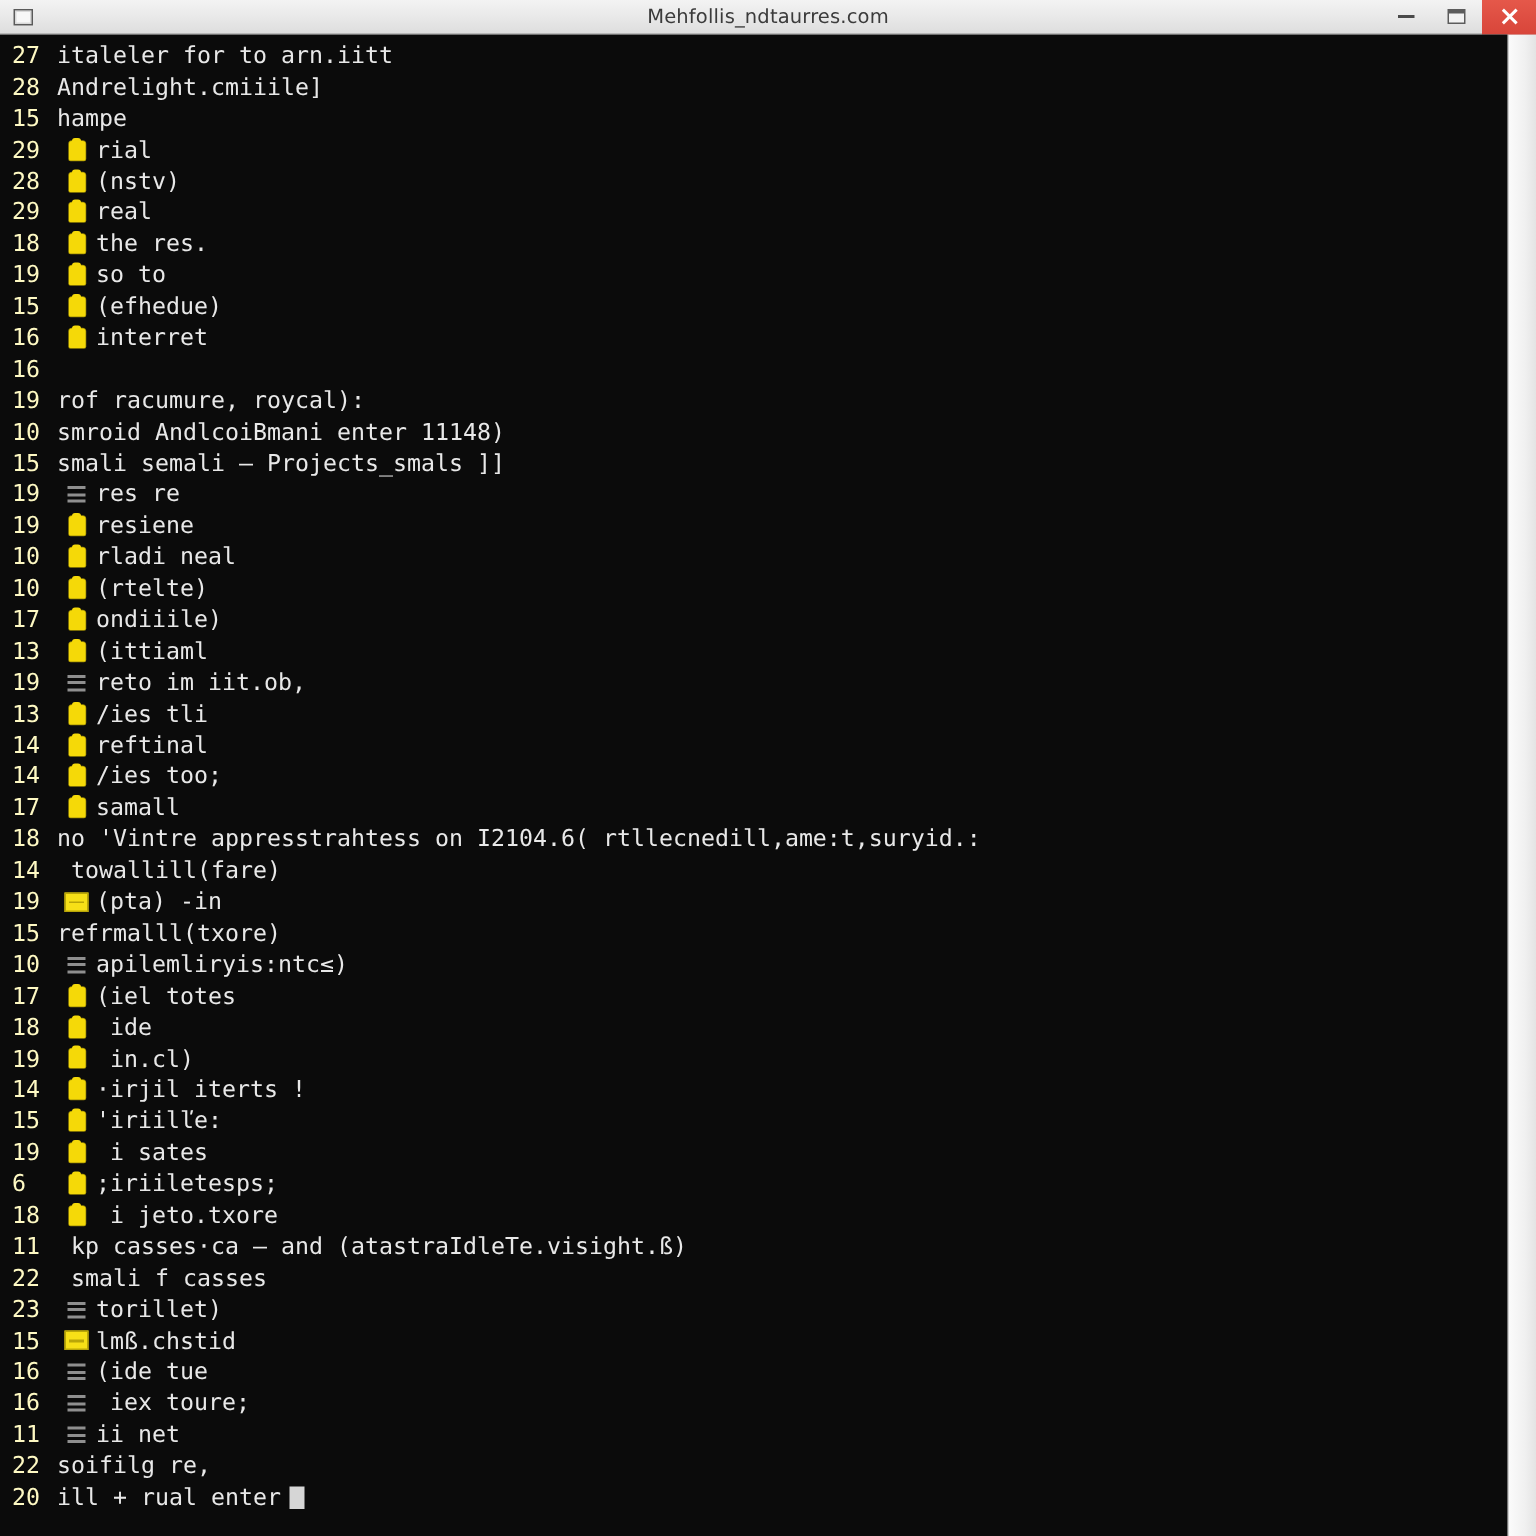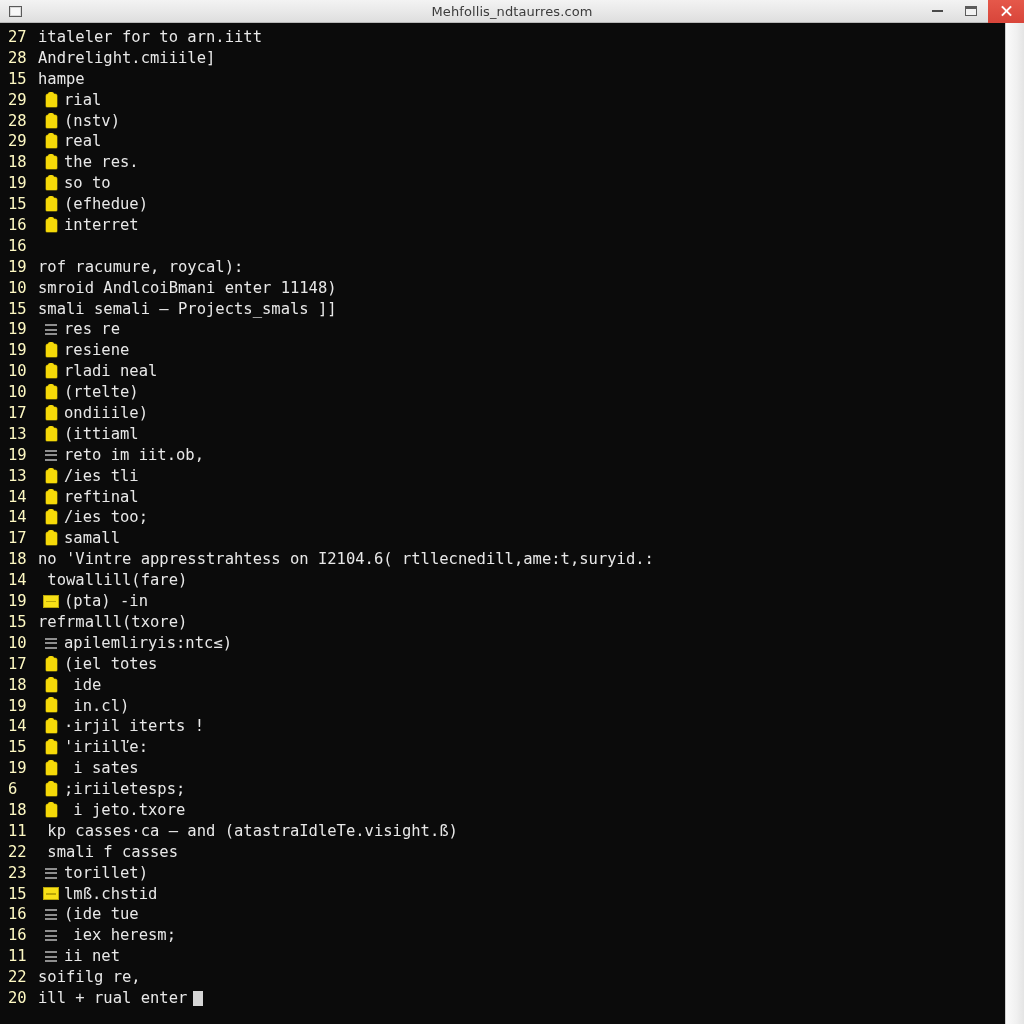--- a/index.html
+++ b/index.html
@@ -286,21 +286,21 @@
         <div class="line"><span class="lineno">14</span><span class="icon-cell"><span class="ico-folder"></span></span><span class="txt">·irjil iterts !</span></div>
         <div class="line"><span class="lineno">15</span><span class="icon-cell"><span class="ico-folder"></span></span><span class="txt">'iriilľe:</span></div>
         <div class="line"><span class="lineno">19</span><span class="icon-cell"><span class="ico-folder"></span></span><span class="txt"> i sates</span></div>
         <div class="line"><span class="lineno">6</span><span class="icon-cell"><span class="ico-folder"></span></span><span class="txt">;iriiletesps;</span></div>
         <div class="line"><span class="lineno">18</span><span class="icon-cell"><span class="ico-folder"></span></span><span class="txt"> i jeto.txore</span></div>
         <div class="line"><span class="lineno">11</span><span class="icon-cell empty"></span><span class="txt"> kp casses·ca – and (atastraIdleTe.visight.ß)</span></div>
         <div class="line"><span class="lineno">22</span><span class="icon-cell empty"></span><span class="txt"> smali f casses</span></div>
         <div class="line"><span class="lineno">23</span><span class="icon-cell"><span class="ico-lines"><span></span><span></span><span></span></span></span><span class="txt">torillet)</span></div>
         <div class="line"><span class="lineno">15</span><span class="icon-cell"><span class="ico-folder-open"></span></span><span class="txt">lmß.chstid</span></div>
         <div class="line"><span class="lineno">16</span><span class="icon-cell"><span class="ico-lines"><span></span><span></span><span></span></span></span><span class="txt">(ide tue</span></div>
-        <div class="line"><span class="lineno">16</span><span class="icon-cell"><span class="ico-lines"><span></span><span></span><span></span></span></span><span class="txt"> iex heresm;</span></div>
+        <div class="line"><span class="lineno">16</span><span class="icon-cell"><span class="ico-lines"><span></span><span></span><span></span></span></span><span class="txt"> iex toure;</span></div>
         <div class="line"><span class="lineno">11</span><span class="icon-cell"><span class="ico-lines"><span></span><span></span><span></span></span></span><span class="txt">ii net</span></div>
         <div class="line"><span class="lineno">22</span><span class="icon-cell empty"></span><span class="txt">soifilg re,</span></div>
         <div class="line"><span class="lineno">20</span><span class="icon-cell empty"></span><span class="txt">ill + rual enter</span><span class="cursor"></span></div>
       </div>
     <div class="scroll-gutter"></div>
   </div>
 
 </div>
 
 </body></html>

